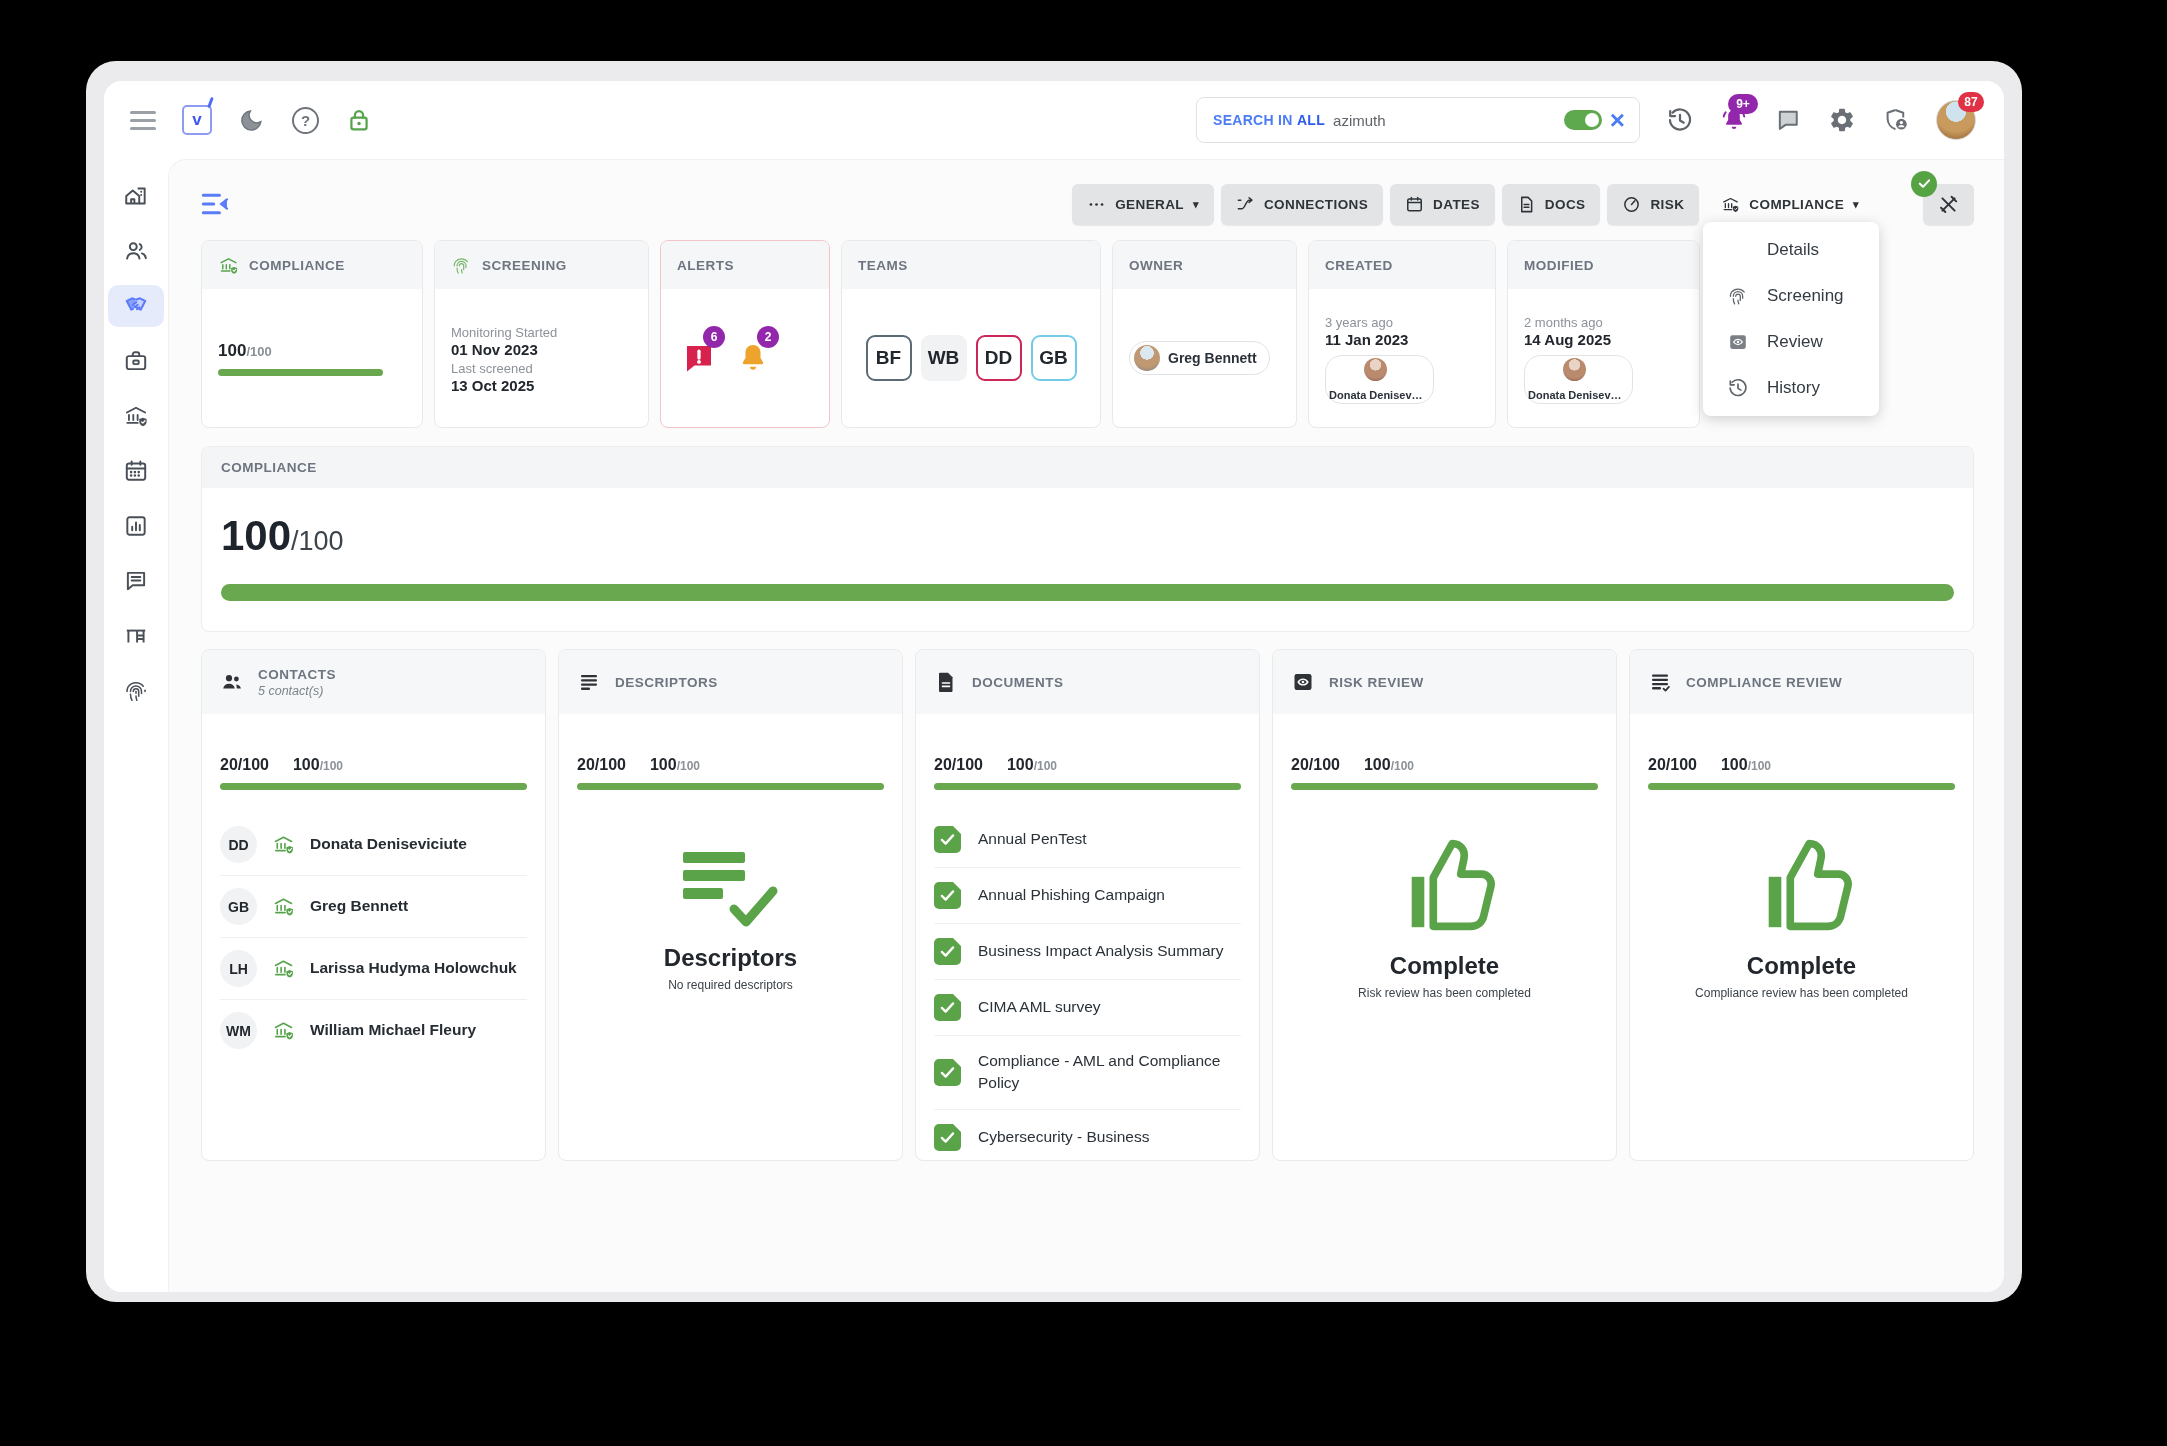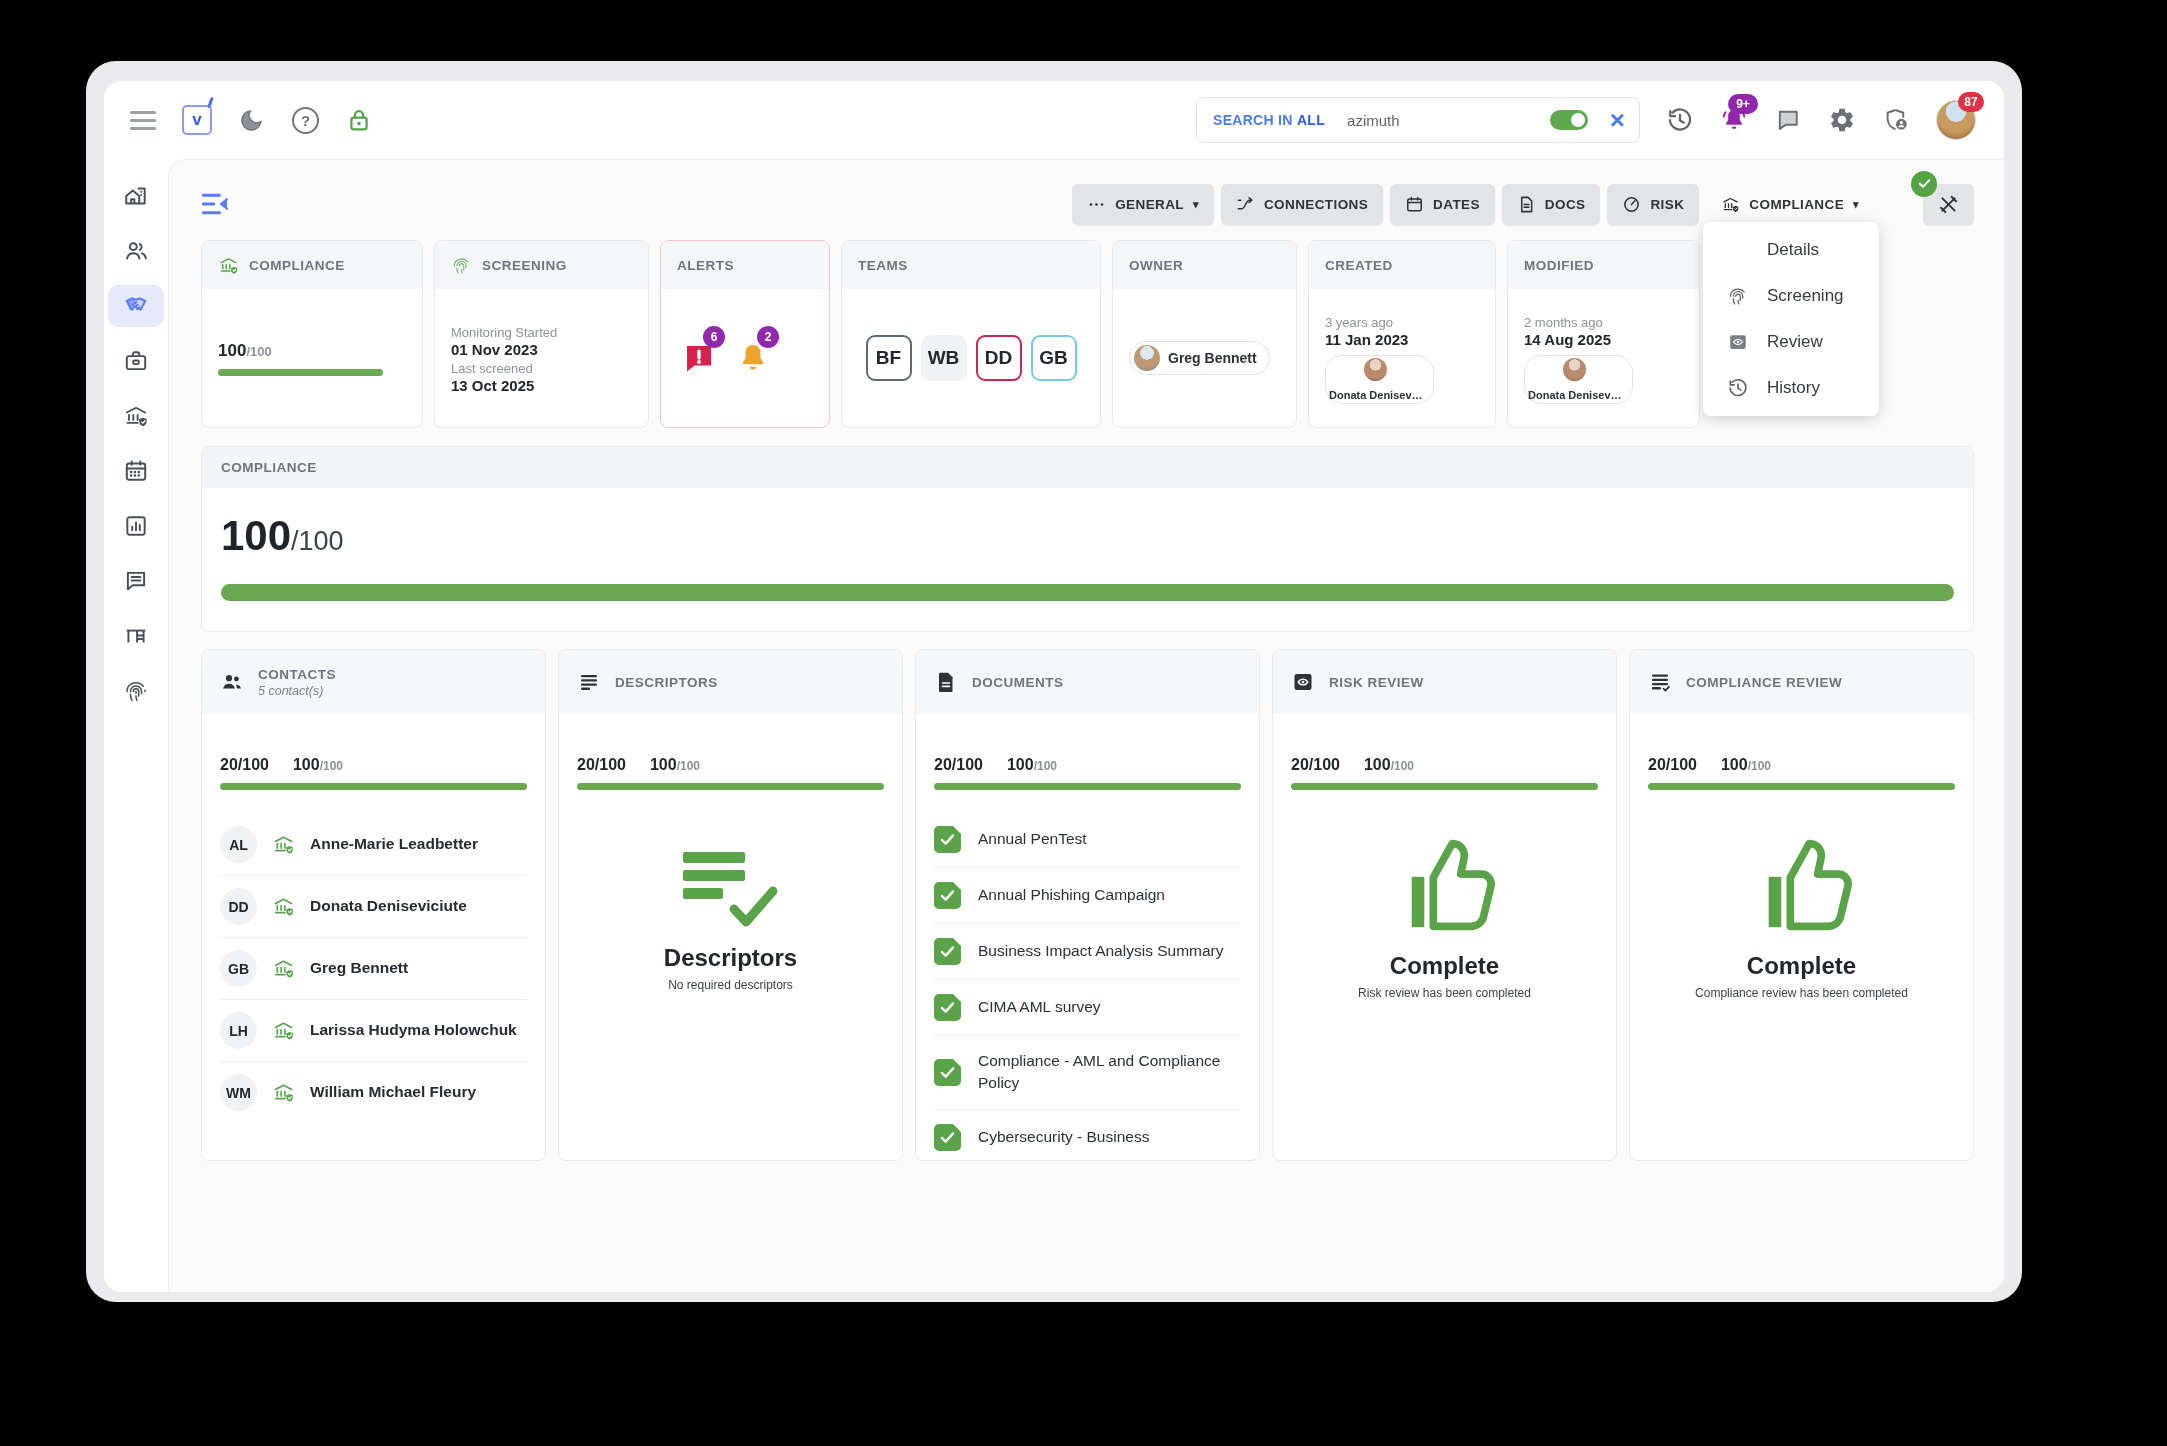--- a/index.html
+++ b/index.html
@@ -12,21 +12,21 @@
   .appbar .left { display:flex; align-items:center; gap:26px; }
   .burger { width:26px; display:flex; flex-direction:column; gap:5px; cursor:pointer; }
   .burger span { height:3px; background:#9aa0a6; border-radius:2px; }
   .logo { width:30px; height:30px; border:2px solid #8d9cf2; border-radius:5px; position:relative; display:flex; align-items:center; justify-content:center; color:#3d57ee; font-weight:bold; font-size:17px; }
   .logo i { position:absolute; top:-10px; right:-2px; width:3px; height:11px; background:#4d6ef5; transform:rotate(20deg); border-radius:2px; }
   .help { width:27px; height:27px; border:2.4px solid #6f747c; border-radius:50%; color:#6f747c; font-weight:bold; font-size:15px; display:flex; align-items:center; justify-content:center; }
   .icon24 { width:28px; height:28px; display:inline-flex; }
   .svgi { width:100%; height:100%; }
 
   .appbar .right { margin-left:auto; display:flex; align-items:center; gap:26px; }
-  .searchbox { width:444px; height:46px; border:1px solid #dfe1e5; border-radius:8px; display:flex; align-items:center; padding:0 14px 0 16px; gap:22px; background:#fff; }
+  .searchbox { width:444px; height:46px; border:1px solid #dfe1e5; border-radius:8px; display:flex; align-items:center; padding:0 14px 0 16px; gap:8px; background:#fff; }
   .searchbox .pfx { color:#4a7cf6; font-size:14px; font-weight:bold; letter-spacing:.3px; white-space:nowrap; }
   .searchbox .scope { color:#2d5bf0; font-weight:bold; }
   .searchbox input { border:none; outline:none; flex:1; font-size:15px; color:#5f6368; font-family:"Liberation Sans",sans-serif; min-width:40px; }
   .toggle { width:38px; height:20px; background:#5ea84e; border-radius:10px; position:relative; flex:none; cursor:pointer; }
   .toggle b { position:absolute; right:3px; top:3px; width:14px; height:14px; background:#fff; border-radius:50%; }
   .xclear { color:#4a7cf6; font-size:26px; font-weight:bold; line-height:1; cursor:pointer; }
   .badged { position:relative; }
   .pbadge { position:absolute; top:-12px; left:8px; min-width:30px; height:20px; background:#9327ac; border-radius:10px; color:#fff; font-size:12px; font-weight:bold; display:flex; align-items:center; justify-content:center; padding:0 5px; }
   .rbadge { position:absolute; top:-8px; right:-8px; min-width:26px; height:20px; background:#e03145; border-radius:10px; color:#fff; font-size:12px; font-weight:bold; display:flex; align-items:center; justify-content:center; padding:0 5px; }
   .avatar-top { width:40px; height:40px; border-radius:50%; background:radial-gradient(circle at 50% 28%, #cfe3ee 0 30%, #c89a5d 31% 60%, #8a5a2e 100%); border:1px solid #d7d7d7; }
@@ -569,31 +569,20 @@
           <div class="pbody">
             <div class="prog">
               <div class="progline">
                 <span class="a">20/100</span>
                 <span><span class="b">100</span><span class="c">/100</span></span>
               </div>
               <div class="gbar"></div>
             </div>
             <div class="clist">
               <div class="crow">
-                <span class="cav">AL</span>
-                <svg viewBox="0 0 24 24" fill="none" stroke="#55a44b" stroke-width="1.7" stroke-linecap="round" stroke-linejoin="round">
-                    <path d="M3.6 8.8 12 4.4l8.4 4.4"></path>
-                    <path d="M5.5 11v4.8M9.5 11v4.8M13.5 11v4.8"></path>
-                    <path d="M4 18.4h9.6"></path>
-                    <path d="M18.4 13.6l3.4 1.2v2.6c0 1.9-1.4 3.4-3.4 4-2-.6-3.4-2.1-3.4-4v-2.6z" fill="#55a44b" stroke="none"></path>
-                    <path d="M17.1 17.4l1.2 1.2 2-2.2" stroke="#fff" stroke-width="1.2"></path>
-                  </svg>
-                <span class="cname">Anne-Marie Leadbetter</span>
-              </div>
-              <div class="crow">
                 <span class="cav">DD</span>
                 <svg viewBox="0 0 24 24" fill="none" stroke="#55a44b" stroke-width="1.7" stroke-linecap="round" stroke-linejoin="round">
                     <path d="M3.6 8.8 12 4.4l8.4 4.4"></path>
                     <path d="M5.5 11v4.8M9.5 11v4.8M13.5 11v4.8"></path>
                     <path d="M4 18.4h9.6"></path>
                     <path d="M18.4 13.6l3.4 1.2v2.6c0 1.9-1.4 3.4-3.4 4-2-.6-3.4-2.1-3.4-4v-2.6z" fill="#55a44b" stroke="none"></path>
                     <path d="M17.1 17.4l1.2 1.2 2-2.2" stroke="#fff" stroke-width="1.2"></path>
                   </svg>
                 <span class="cname">Donata Deniseviciute</span>
               </div>

